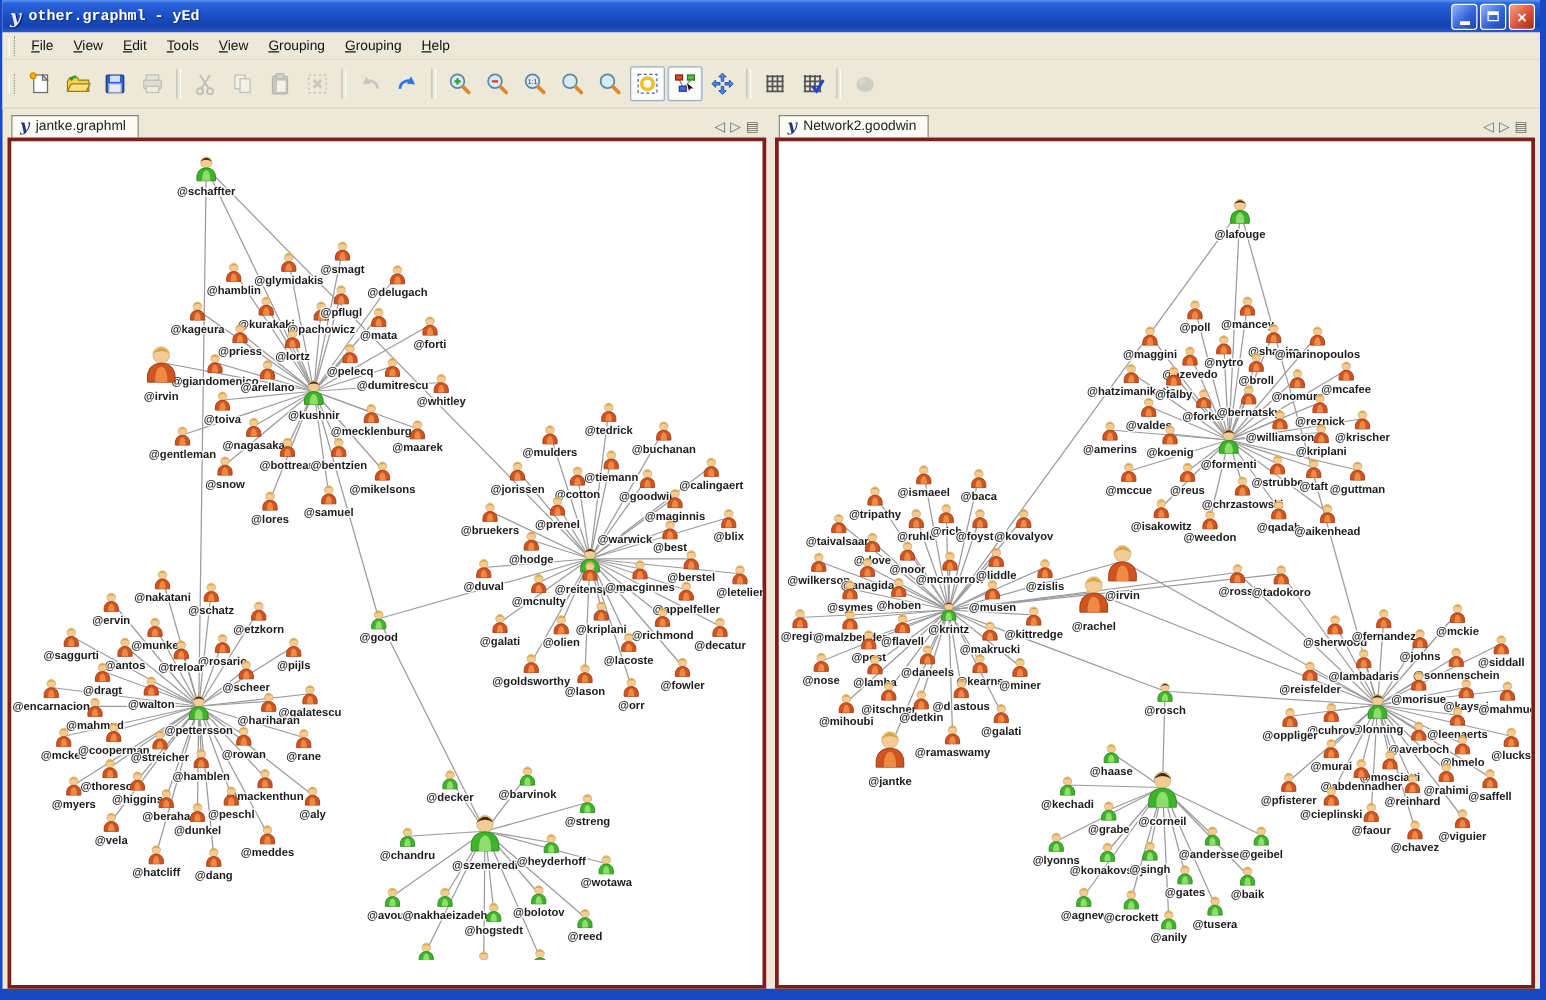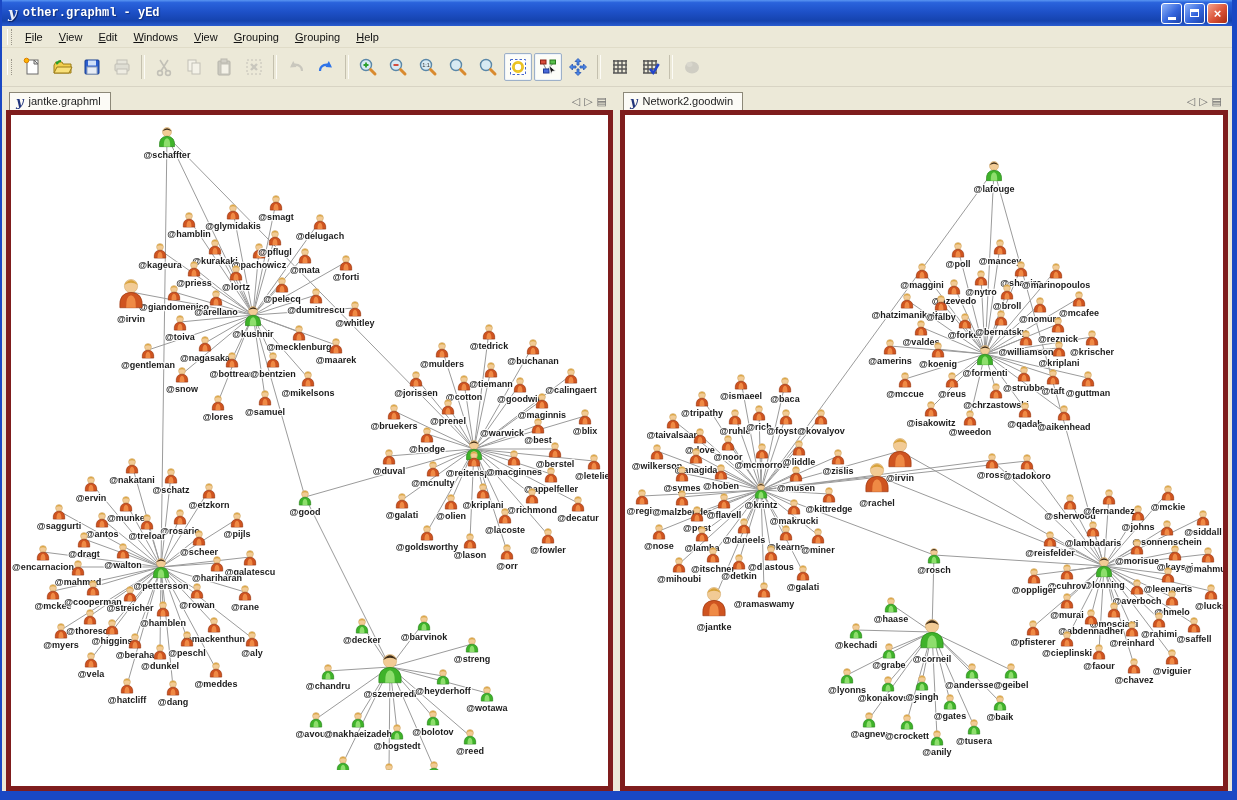--- a/index.html
+++ b/index.html
@@ -27,21 +27,21 @@
   .tbtn.disabled{opacity:.42;filter:grayscale(1);cursor:default;}
   .tsep{width:2px;height:24px;margin:0 4px;border-left:1px solid #c4c0ae;border-right:1px solid #fcfbf6;}
   
   .panels{flex:1;display:flex;gap:7px;padding:2px 0 0 4px;min-height:0;}
   .panel{display:flex;flex-direction:column;min-height:0;}
   .panel-tabs{height:21px;display:flex;align-items:flex-end;flex:0 0 auto;}
   .tab{display:inline-flex;align-items:center;gap:5px;background:#fcfbf6;border:1px solid #8c8878;border-bottom:none;padding:2px 9px 3px 6px;font-size:11px;color:#222;margin-left:3px;cursor:pointer;}
   .tab .yed-glyph-dark{font-family:"DejaVu Serif",serif;font-style:italic;font-weight:bold;color:#22357c;font-size:13px;line-height:11px;text-shadow:none;}
   .tab-nav{margin-left:auto;display:flex;align-items:center;gap:4px;padding:0 6px 2px 0;color:#6b6b6b;font-size:11px;}
   .tab-nav span{cursor:pointer;}
-  .canvas-wrap{border:5px solid #7f1d1d;background:#fff;overflow:hidden;flex:1;min-height:0;}
+  .canvas-wrap{border:3px solid #7f1d1d;background:#fff;overflow:hidden;flex:1;min-height:0;}
   svg.graph{display:block;}
   .nlbl{font:bold 9px "Liberation Sans",sans-serif;fill:#1c1c1c;text-anchor:middle;paint-order:stroke;stroke:rgba(255,255,255,.85);stroke-width:2.4px;stroke-linejoin:round;}
   .edge{stroke:#9b9b9b;stroke-width:1;}
   .node{cursor:pointer;}
 </style>
 </head>
 <body>
 
 <div class="window">
 
@@ -58,21 +58,21 @@
         <span class="glyph-close">×</span>
       </div>
   </div>
 
   <div class="menubar">
     <div class="grip"></div>
 
   <div class="menu-item">File</div>
       <div class="menu-item">View</div>
       <div class="menu-item">Edit</div>
-      <div class="menu-item">Windows</div>
+      <div class="menu-item">Tools</div>
       <div class="menu-item">View</div>
       <div class="menu-item">Grouping</div>
       <div class="menu-item">Grouping</div>
       <div class="menu-item">Help</div>
     </div>
 
   <div class="toolbar">
     <div class="grip"></div>
 
   <div class="tbtn">

